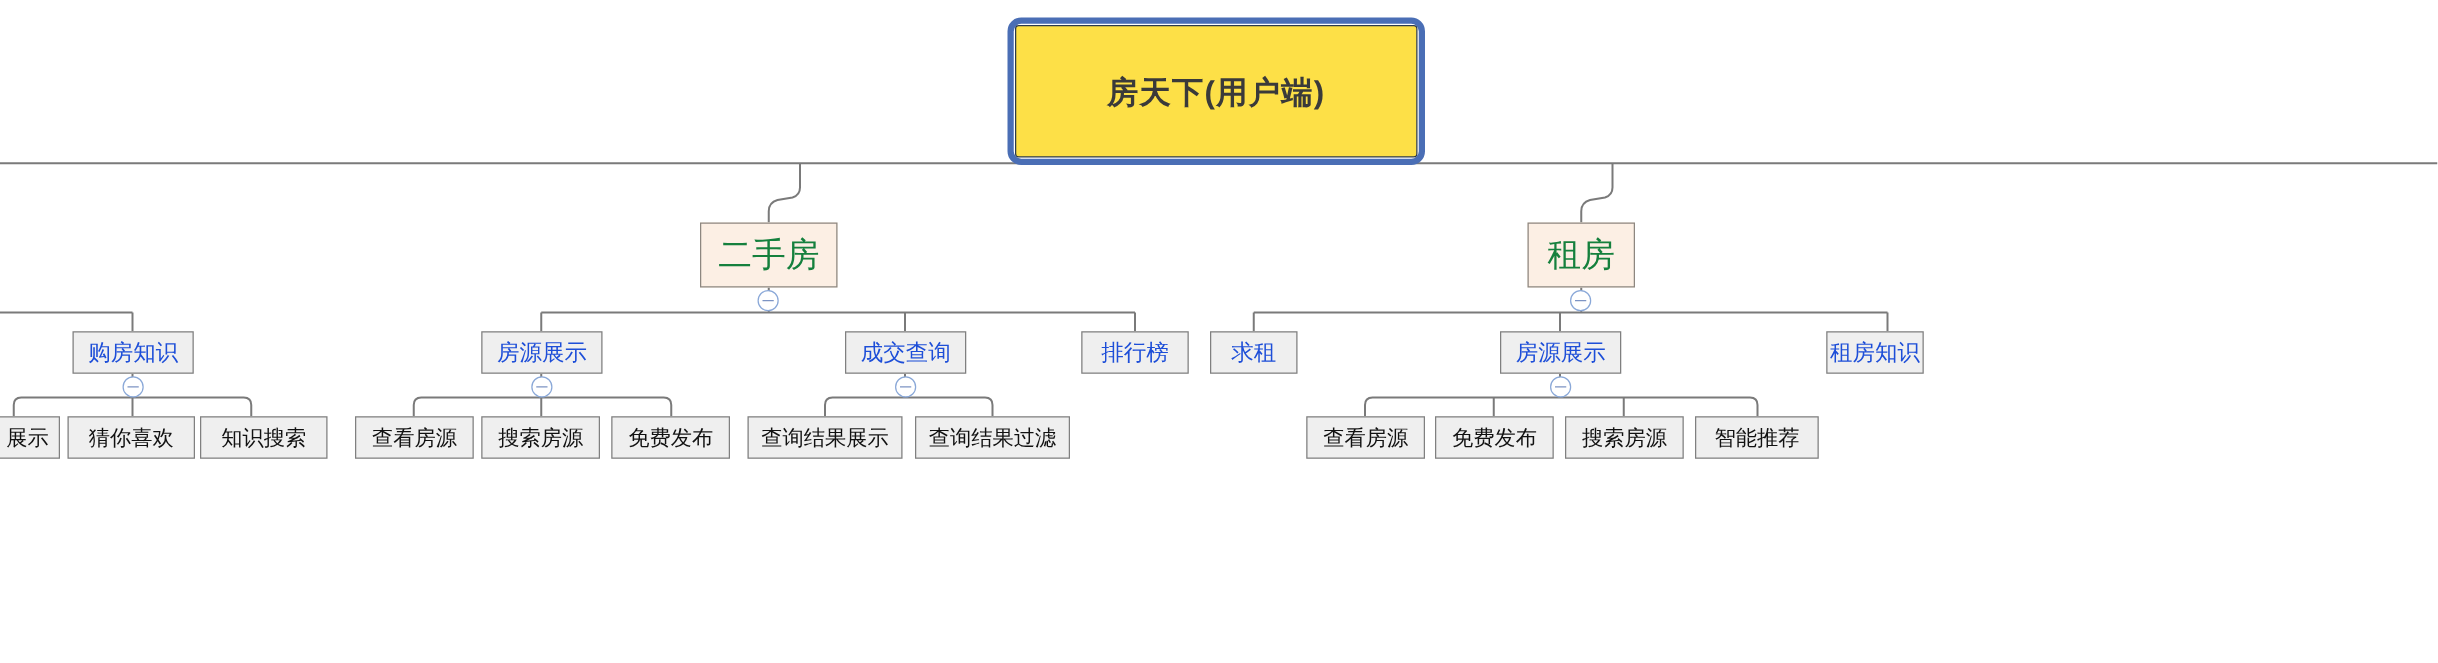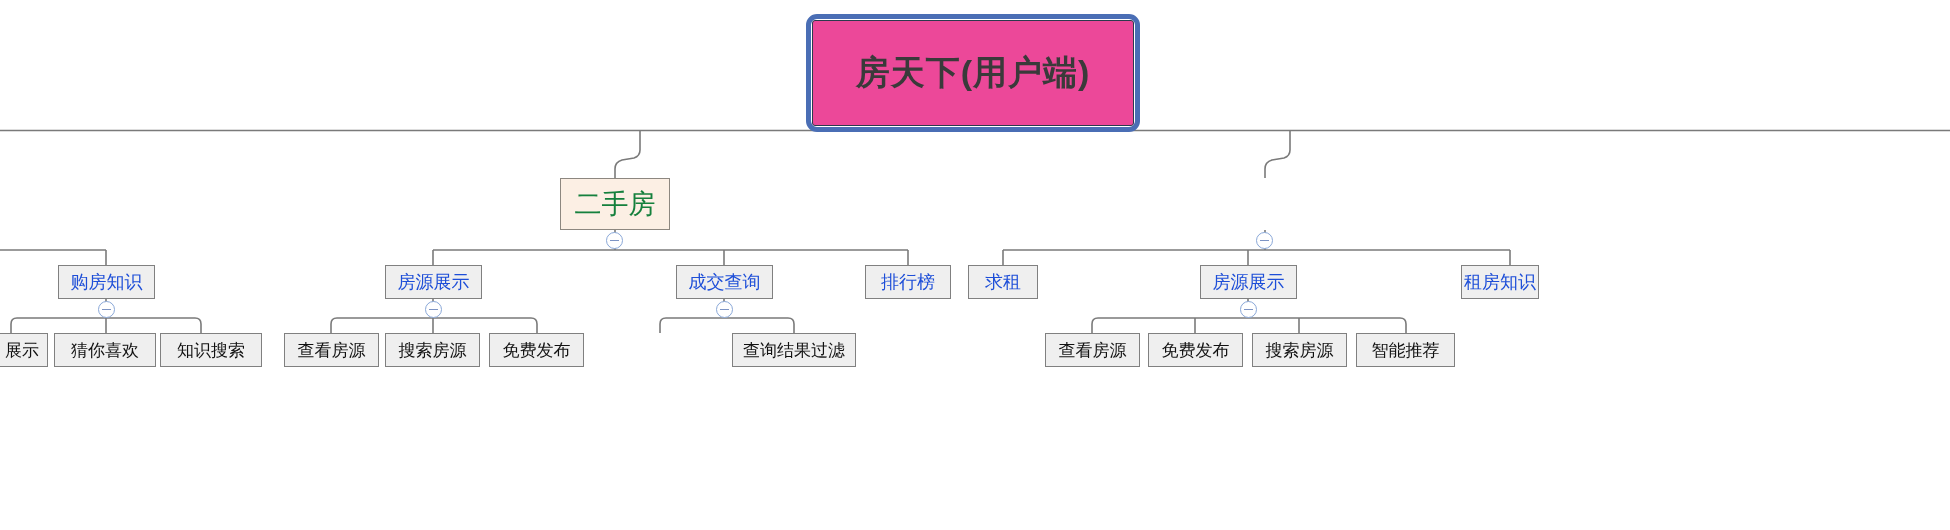--- a/index.html
+++ b/index.html
@@ -18,24 +18,24 @@
     position:absolute;
     box-sizing:border-box;
     display:flex;align-items:center;justify-content:center;
     color:#1a1a1a;
     white-space:nowrap;
     z-index:3;
   }
 
   
   .node.root{
-    background:#ec4899;
+    background:#fde047;
     border:1.5px solid #2b3a4d;
     border-radius:3px;
-    font-size:34px;
+    font-size:25px;
     font-weight:bold;
     letter-spacing:1px;
     color:#3a3a3a;
   }
   .root-frame{
     position:absolute;
     box-sizing:border-box;
     border:5px solid #4a6eb5;
     border-radius:11px;
     background:#ffffff;
@@ -132,20 +132,23 @@
   </svg>
 
   <div class="root-frame" style="left:806px;top:14px;width:334px;height:118px;"></div>
   <div class="node root" style="left:812px;top:20px;width:322px;height:106px;">
     <span>房天下(用户端)</span>
   </div>
 
   <div class="node cat" style="left:560px;top:178px;width:110px;height:52px;">
     <span>二手房</span>
   </div>
+  <div class="node cat" style="left:1222px;top:178px;width:86px;height:52px;">
+    <span>租房</span>
+  </div>
 
   <div class="node plain" style="left:58px;top:265px;width:97px;height:34px;">
     <span>购房知识</span>
   </div>
 
   <div class="node plain" style="left:385px;top:265px;width:97px;height:34px;">
     <span>房源展示</span>
   </div>
   <div class="node plain" style="left:676px;top:265px;width:97px;height:34px;">
     <span>成交查询</span>
@@ -175,20 +178,23 @@
   </div>
 
   <div class="node leaf" style="left:284px;top:333px;width:95px;height:34px;">
     <span>查看房源</span>
   </div>
   <div class="node leaf" style="left:385px;top:333px;width:95px;height:34px;">
     <span>搜索房源</span>
   </div>
   <div class="node leaf" style="left:489px;top:333px;width:95px;height:34px;">
     <span>免费发布</span>
+  </div>
+  <div class="node leaf" style="left:598px;top:333px;width:124px;height:34px;">
+    <span>查询结果展示</span>
   </div>
   <div class="node leaf" style="left:732px;top:333px;width:124px;height:34px;">
     <span>查询结果过滤</span>
   </div>
 
   <div class="node leaf" style="left:1045px;top:333px;width:95px;height:34px;">
     <span>查看房源</span>
   </div>
   <div class="node leaf" style="left:1148px;top:333px;width:95px;height:34px;">
     <span>免费发布</span>

